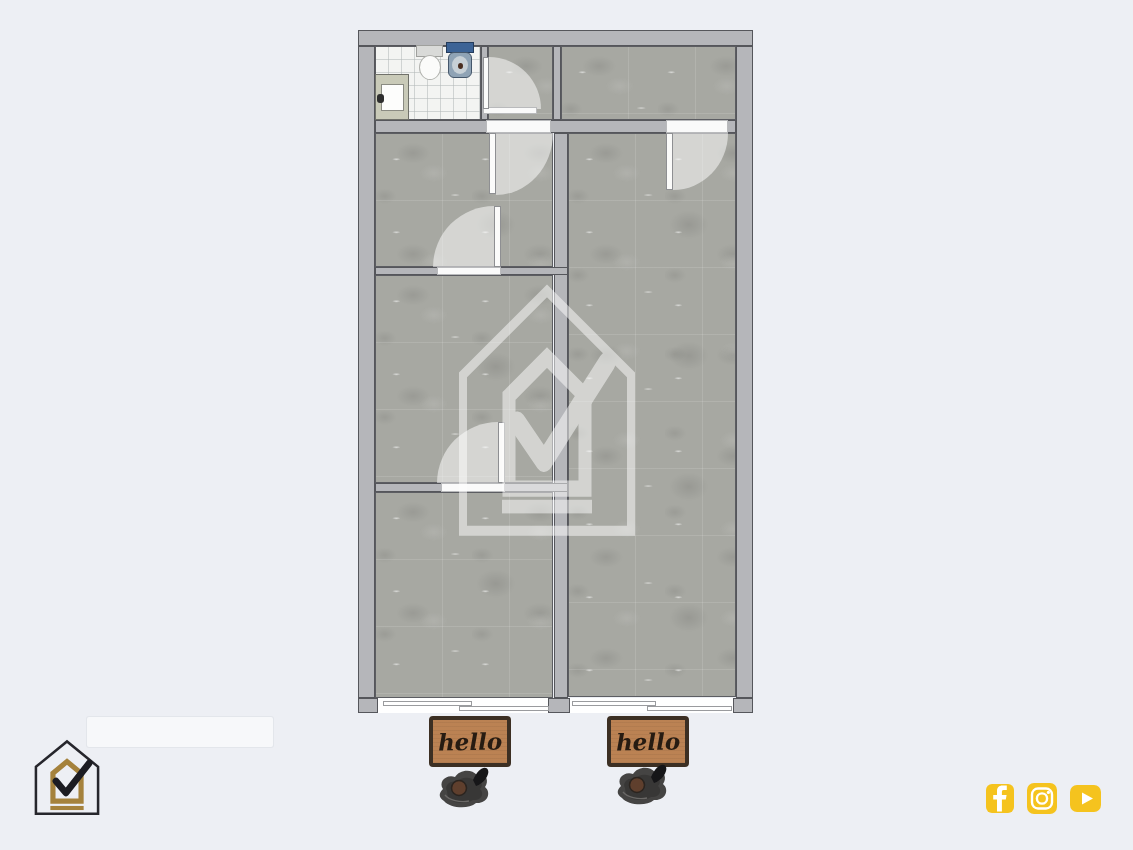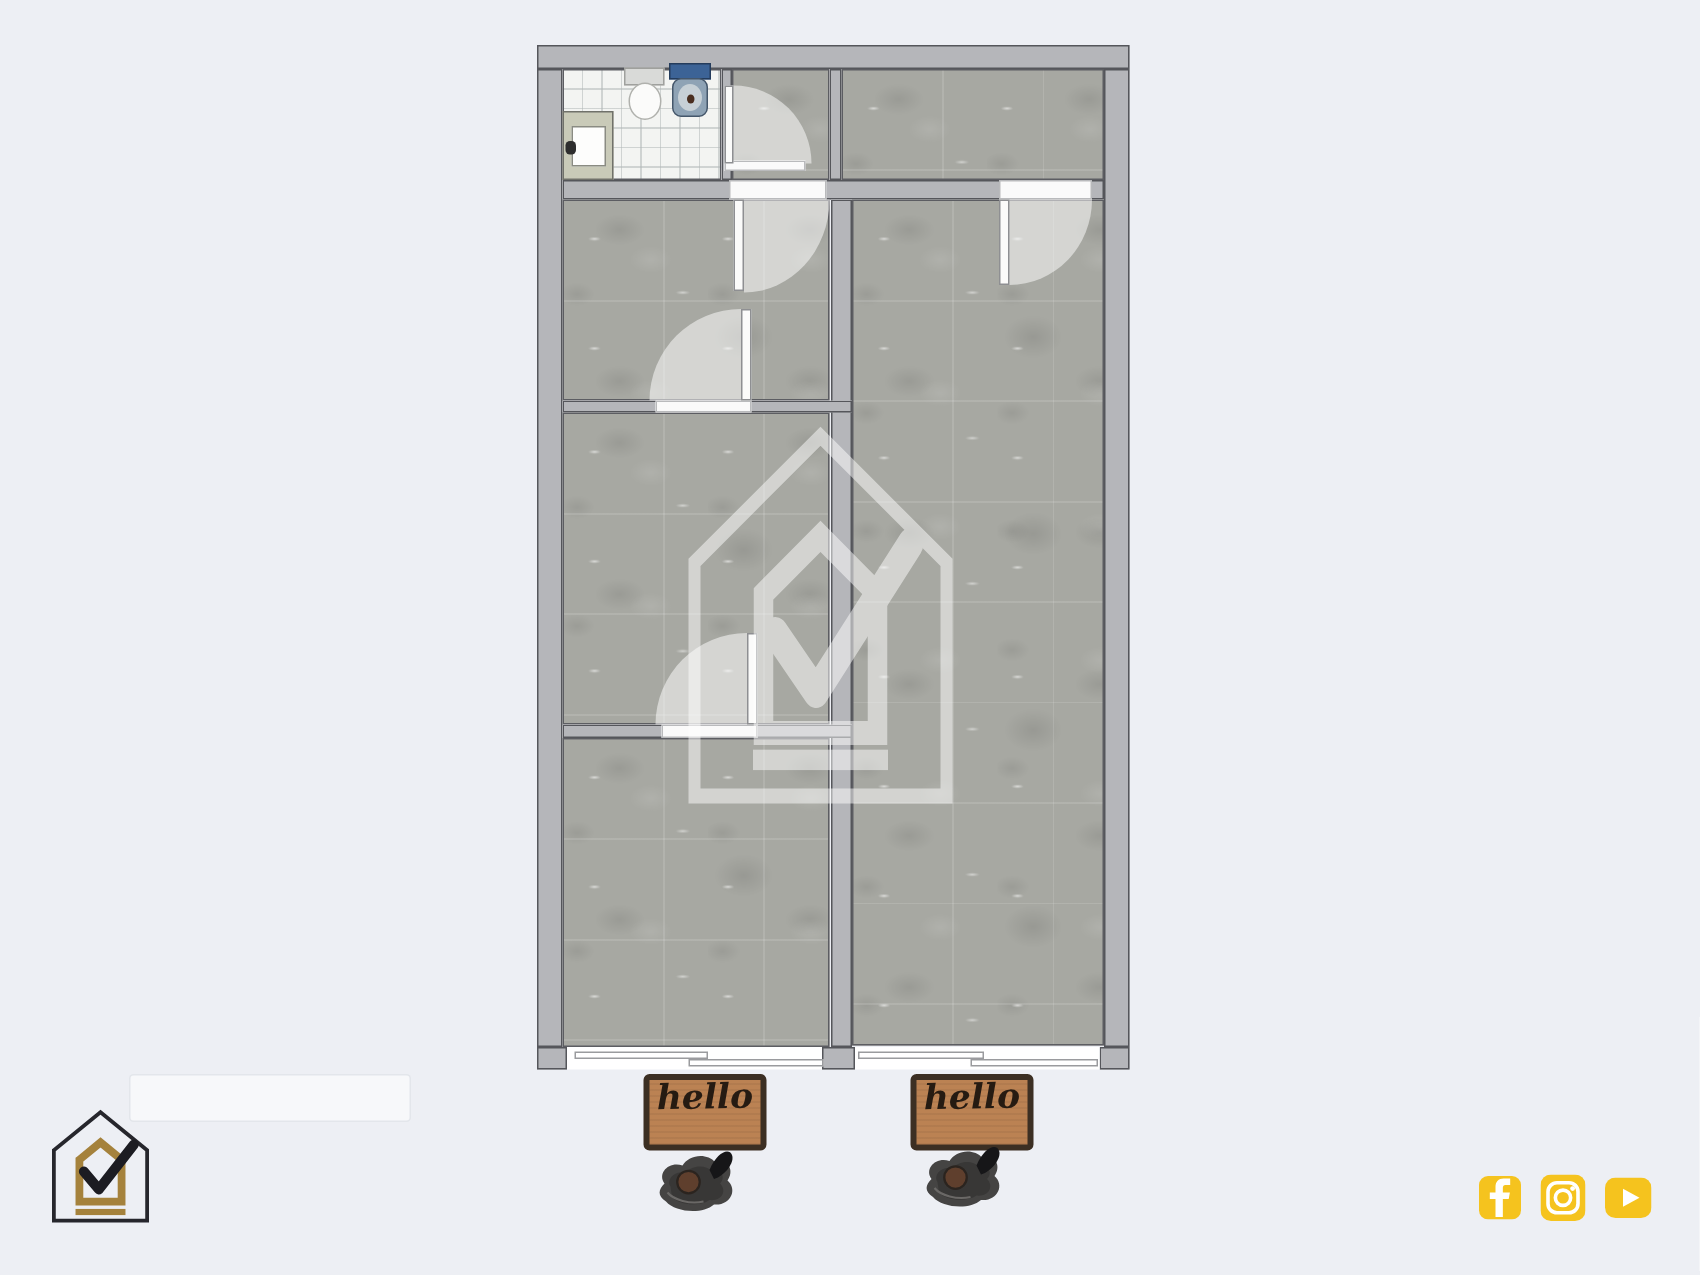--- a/index.html
+++ b/index.html
@@ -52,21 +52,21 @@
   .basin-dot{background:#4a2e20;border-radius:50%;}
 
   
   .watermark{position:absolute;left:447px;top:276px;width:200px;height:272px;z-index:6;opacity:.5;pointer-events:none;}
   .brand-logo{position:absolute;left:30px;top:737px;width:74px;height:82px;z-index:5;}
   .faintbox{position:absolute;left:86px;top:716px;width:186px;height:30px;z-index:5;
             background:rgba(255,255,255,.55);border:1px solid rgba(224,227,233,.9);border-radius:3px;}
 
   
   .mat{position:absolute;width:82px;height:51px;background:#bb8253;border:4px solid #3c2f23;border-radius:4px;
-       box-sizing:border-box;display:flex;justify-content:center;z-index:5;
+       box-sizing:border-box;display:flex;align-items:center;justify-content:center;z-index:5;
        background-image:repeating-linear-gradient(0deg, rgba(0,0,0,.05) 0 1px, rgba(0,0,0,0) 1px 4px);}
   .mat .mat-text{font-family:"DejaVu Serif",serif;font-style:italic;font-weight:bold;font-size:23px;
        color:#261b12;line-height:1;transform:rotate(-1deg);}
   .shoes{position:absolute;width:60px;height:52px;z-index:5;}
 
   
   .social{position:absolute;left:986px;top:783px;display:flex;gap:13px;align-items:center;z-index:5;}
   .social svg{display:block;}
 </style>
 </head>

